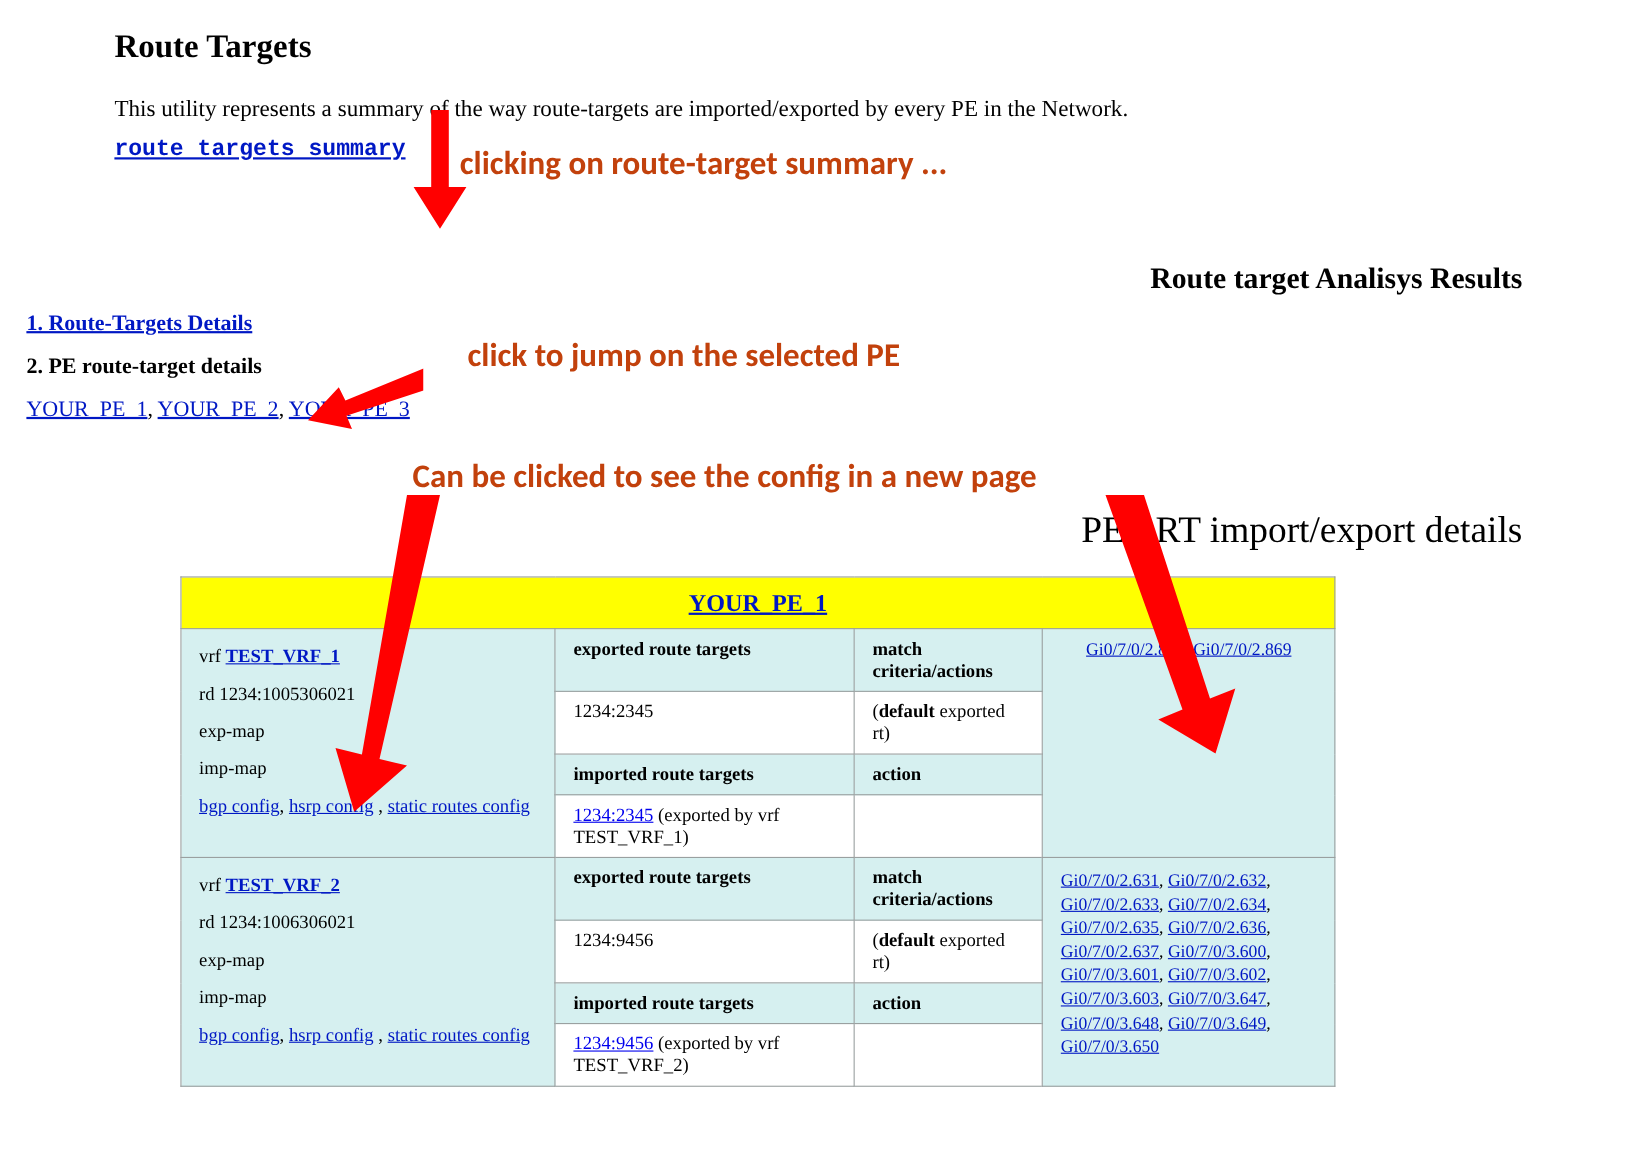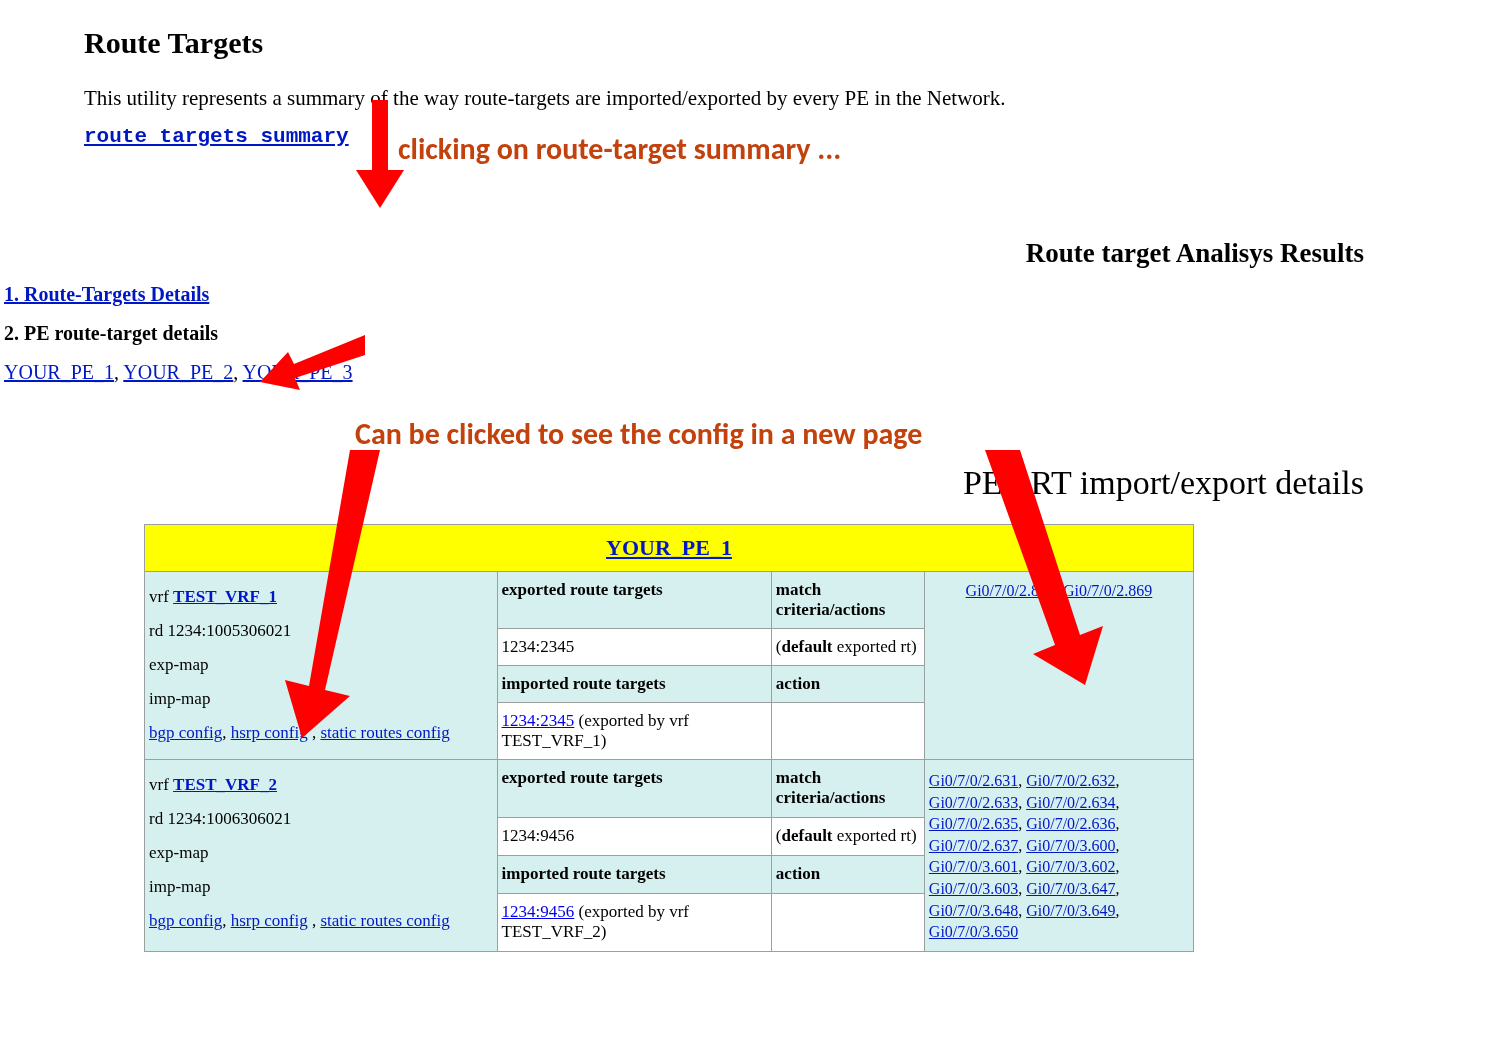--- a/index.html
+++ b/index.html
@@ -7,20 +7,21 @@
     padding: 0;
     background: #fff;
     font-family: "Times New Roman", Times, serif;
     color: #000;
     width: 1488px;
   }
   .container {
     position: relative;
     width: 1364px;
     min-height: 1064px;
+    margin-left: 20px;
   }
   .pad {
     padding-left: 84px;
     padding-right: 40px;
   }
   h1.page-title {
     font-size: 30px;
     font-weight: bold;
     margin: 0;
     padding-top: 26px;
@@ -88,21 +89,21 @@
   }
   table.rt {
     border-collapse: collapse;
     width: 1050px;
     margin-left: 144px;
     margin-top: 22px;
     font-size: 17px;
   }
   table.rt td, table.rt th {
     border: 1px solid #9aa0a0;
-    padding: 8px 4px;
+    padding: 8px 16px;
     vertical-align: top;
     text-align: left;
   }
   table.rt .yellow-header {
     background: #ffff00;
     text-align: center;
     font-weight: bold;
     font-size: 22px;
     padding: 10px 0;
   }
@@ -140,20 +141,21 @@
     <div class="pe-list">
       <a href="#">YOUR_PE_1</a>,
       <a href="#">YOUR_PE_2</a>,
       <a href="#">YOUR_PE_3</a>
     </div>
   </div>
 
   <svg class="arrow-svg" style="left:260px; top:330px;" width="105" height="60">
     <polygon points="105,5 105,25 35,48 40,60 0,52 28,22 34,34" fill="#ff0000"></polygon>
   </svg>
+  <div class="annot" style="left:405px; top:305px;">click to jump on the selected PE</div>
 
   <div class="annot" style="left:355px; top:415px;">Can be clicked to see the config in a new page</div>
 
   <svg class="arrow-svg" style="left:280px; top:450px;" width="110" height="290">
     <polygon points="70,0 100,0 45,240 70,246 22,288 5,230 29,236" fill="#ff0000"></polygon>
   </svg>
 
   <svg class="arrow-svg" style="left:975px; top:450px;" width="140" height="240">
     <polygon points="10,0 45,0 105,185 128,176 110,235 58,204 80,195" fill="#ff0000"></polygon>
   </svg>

